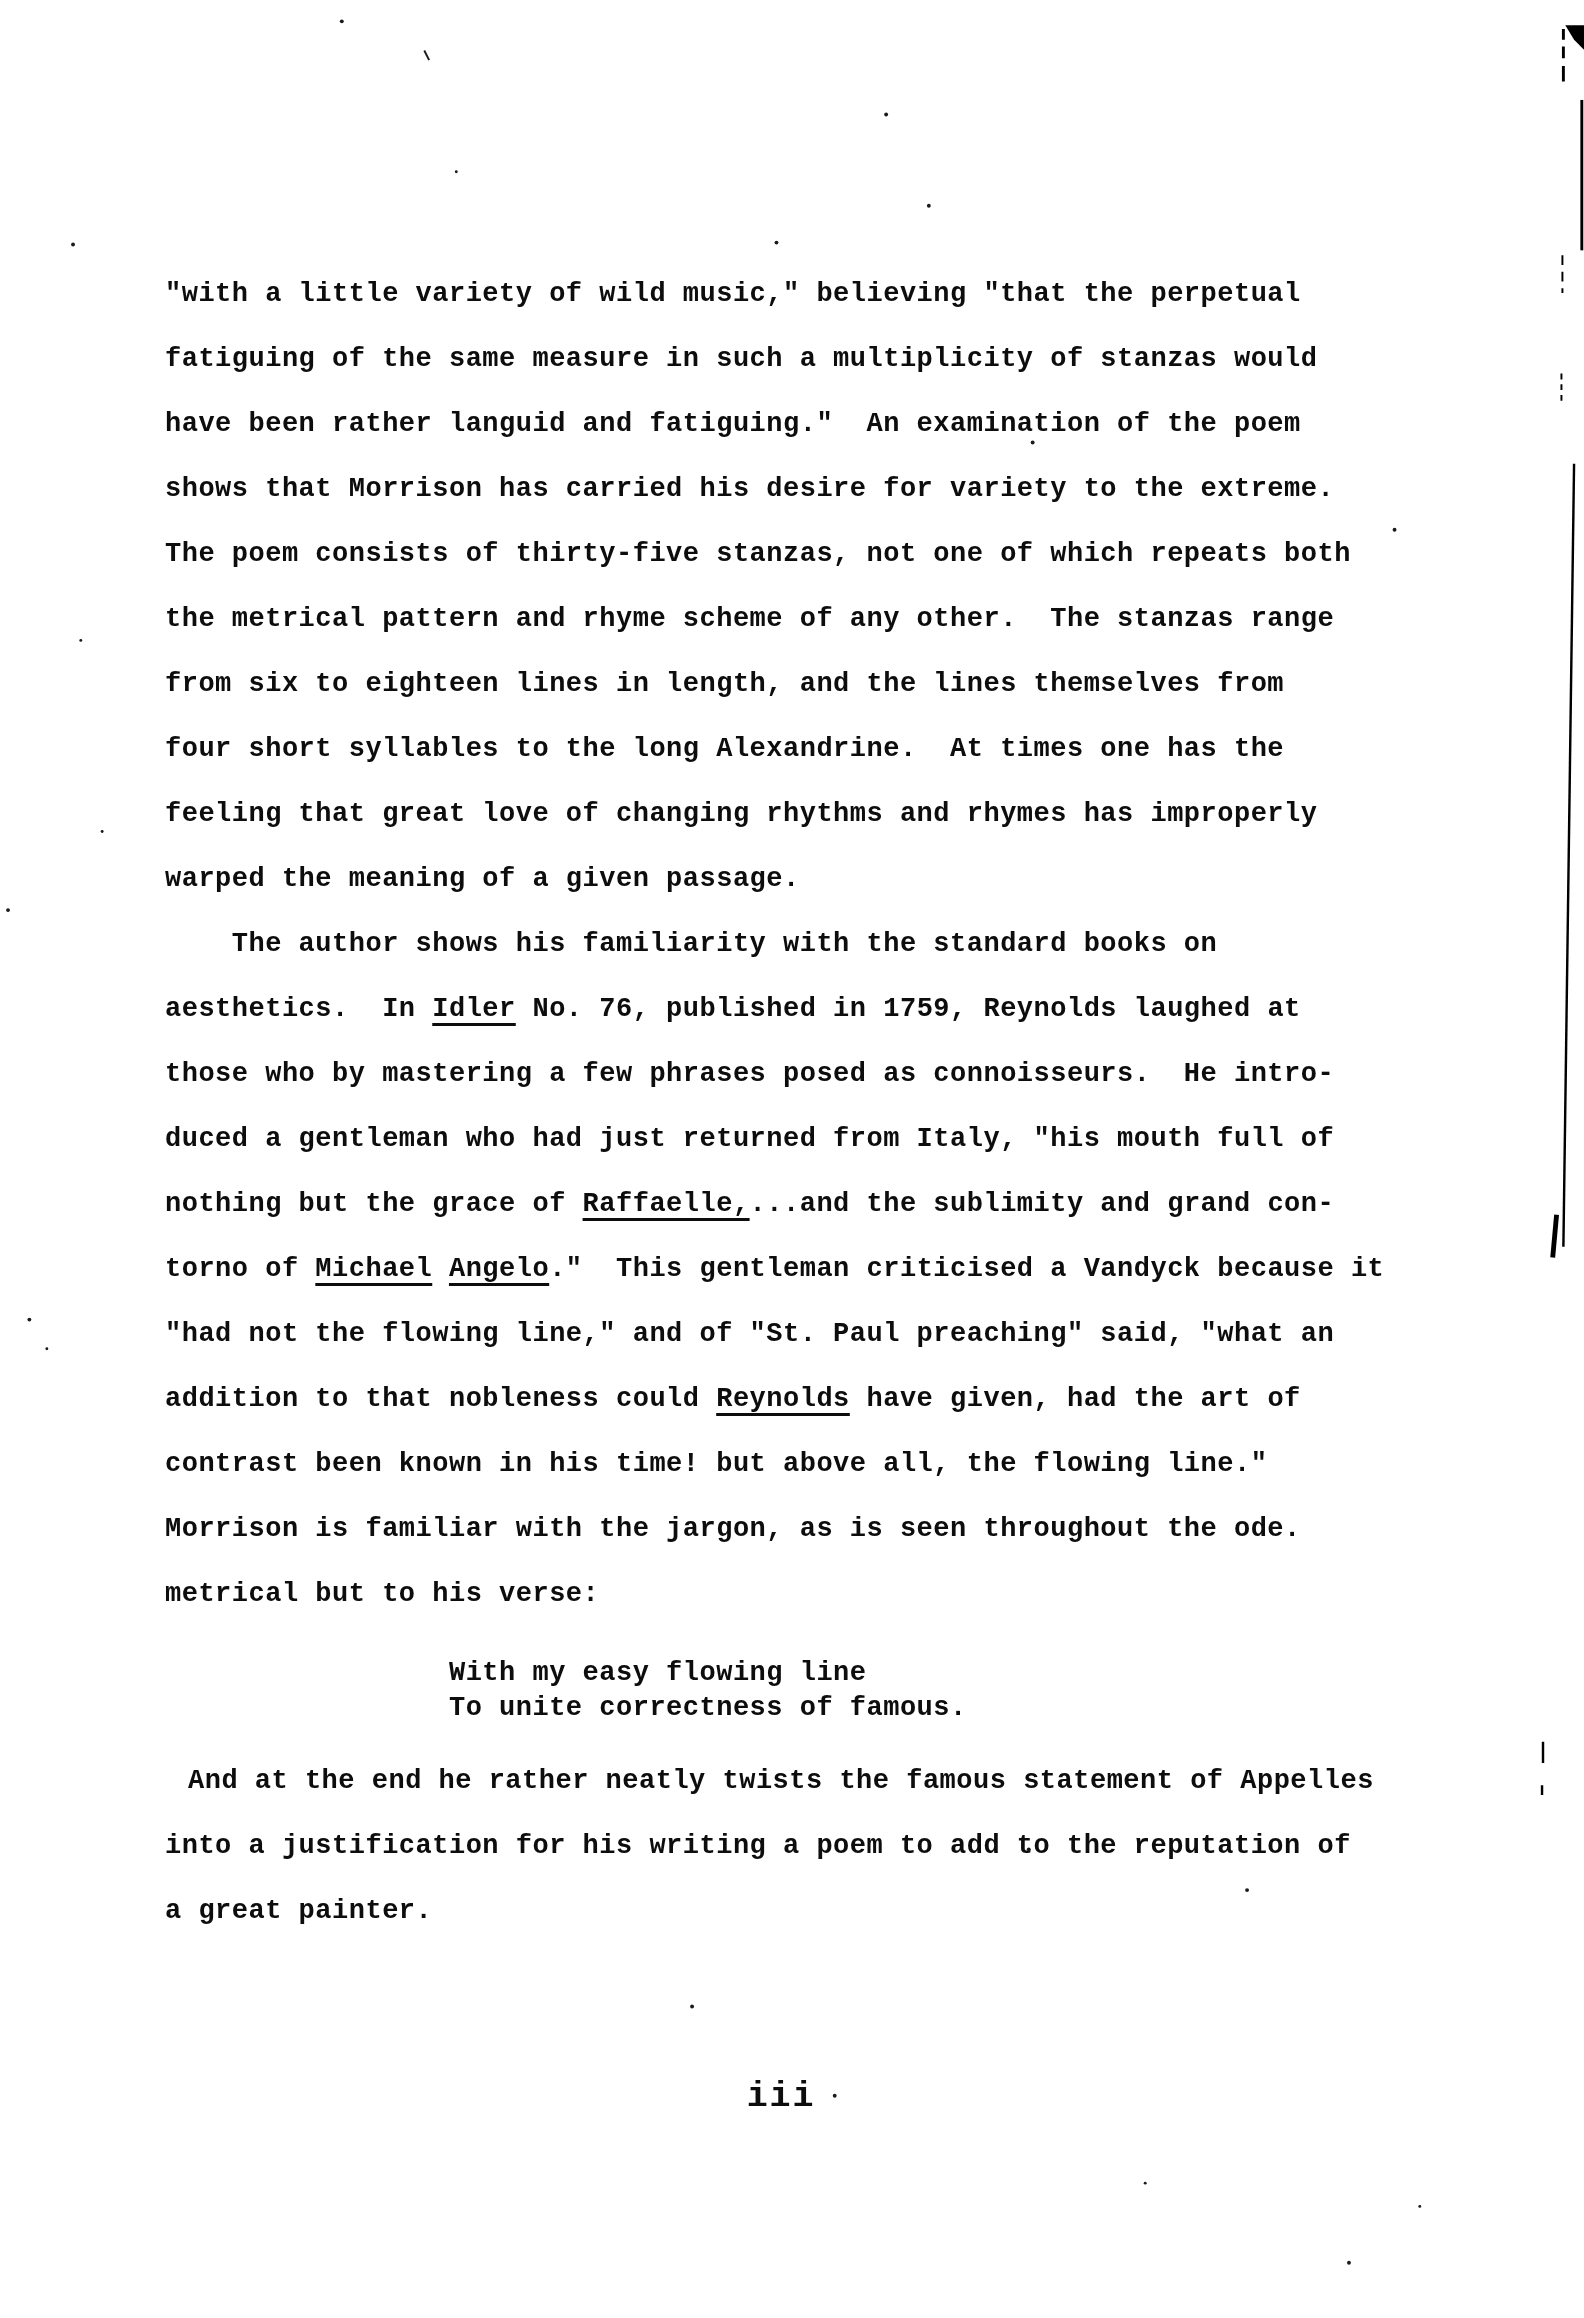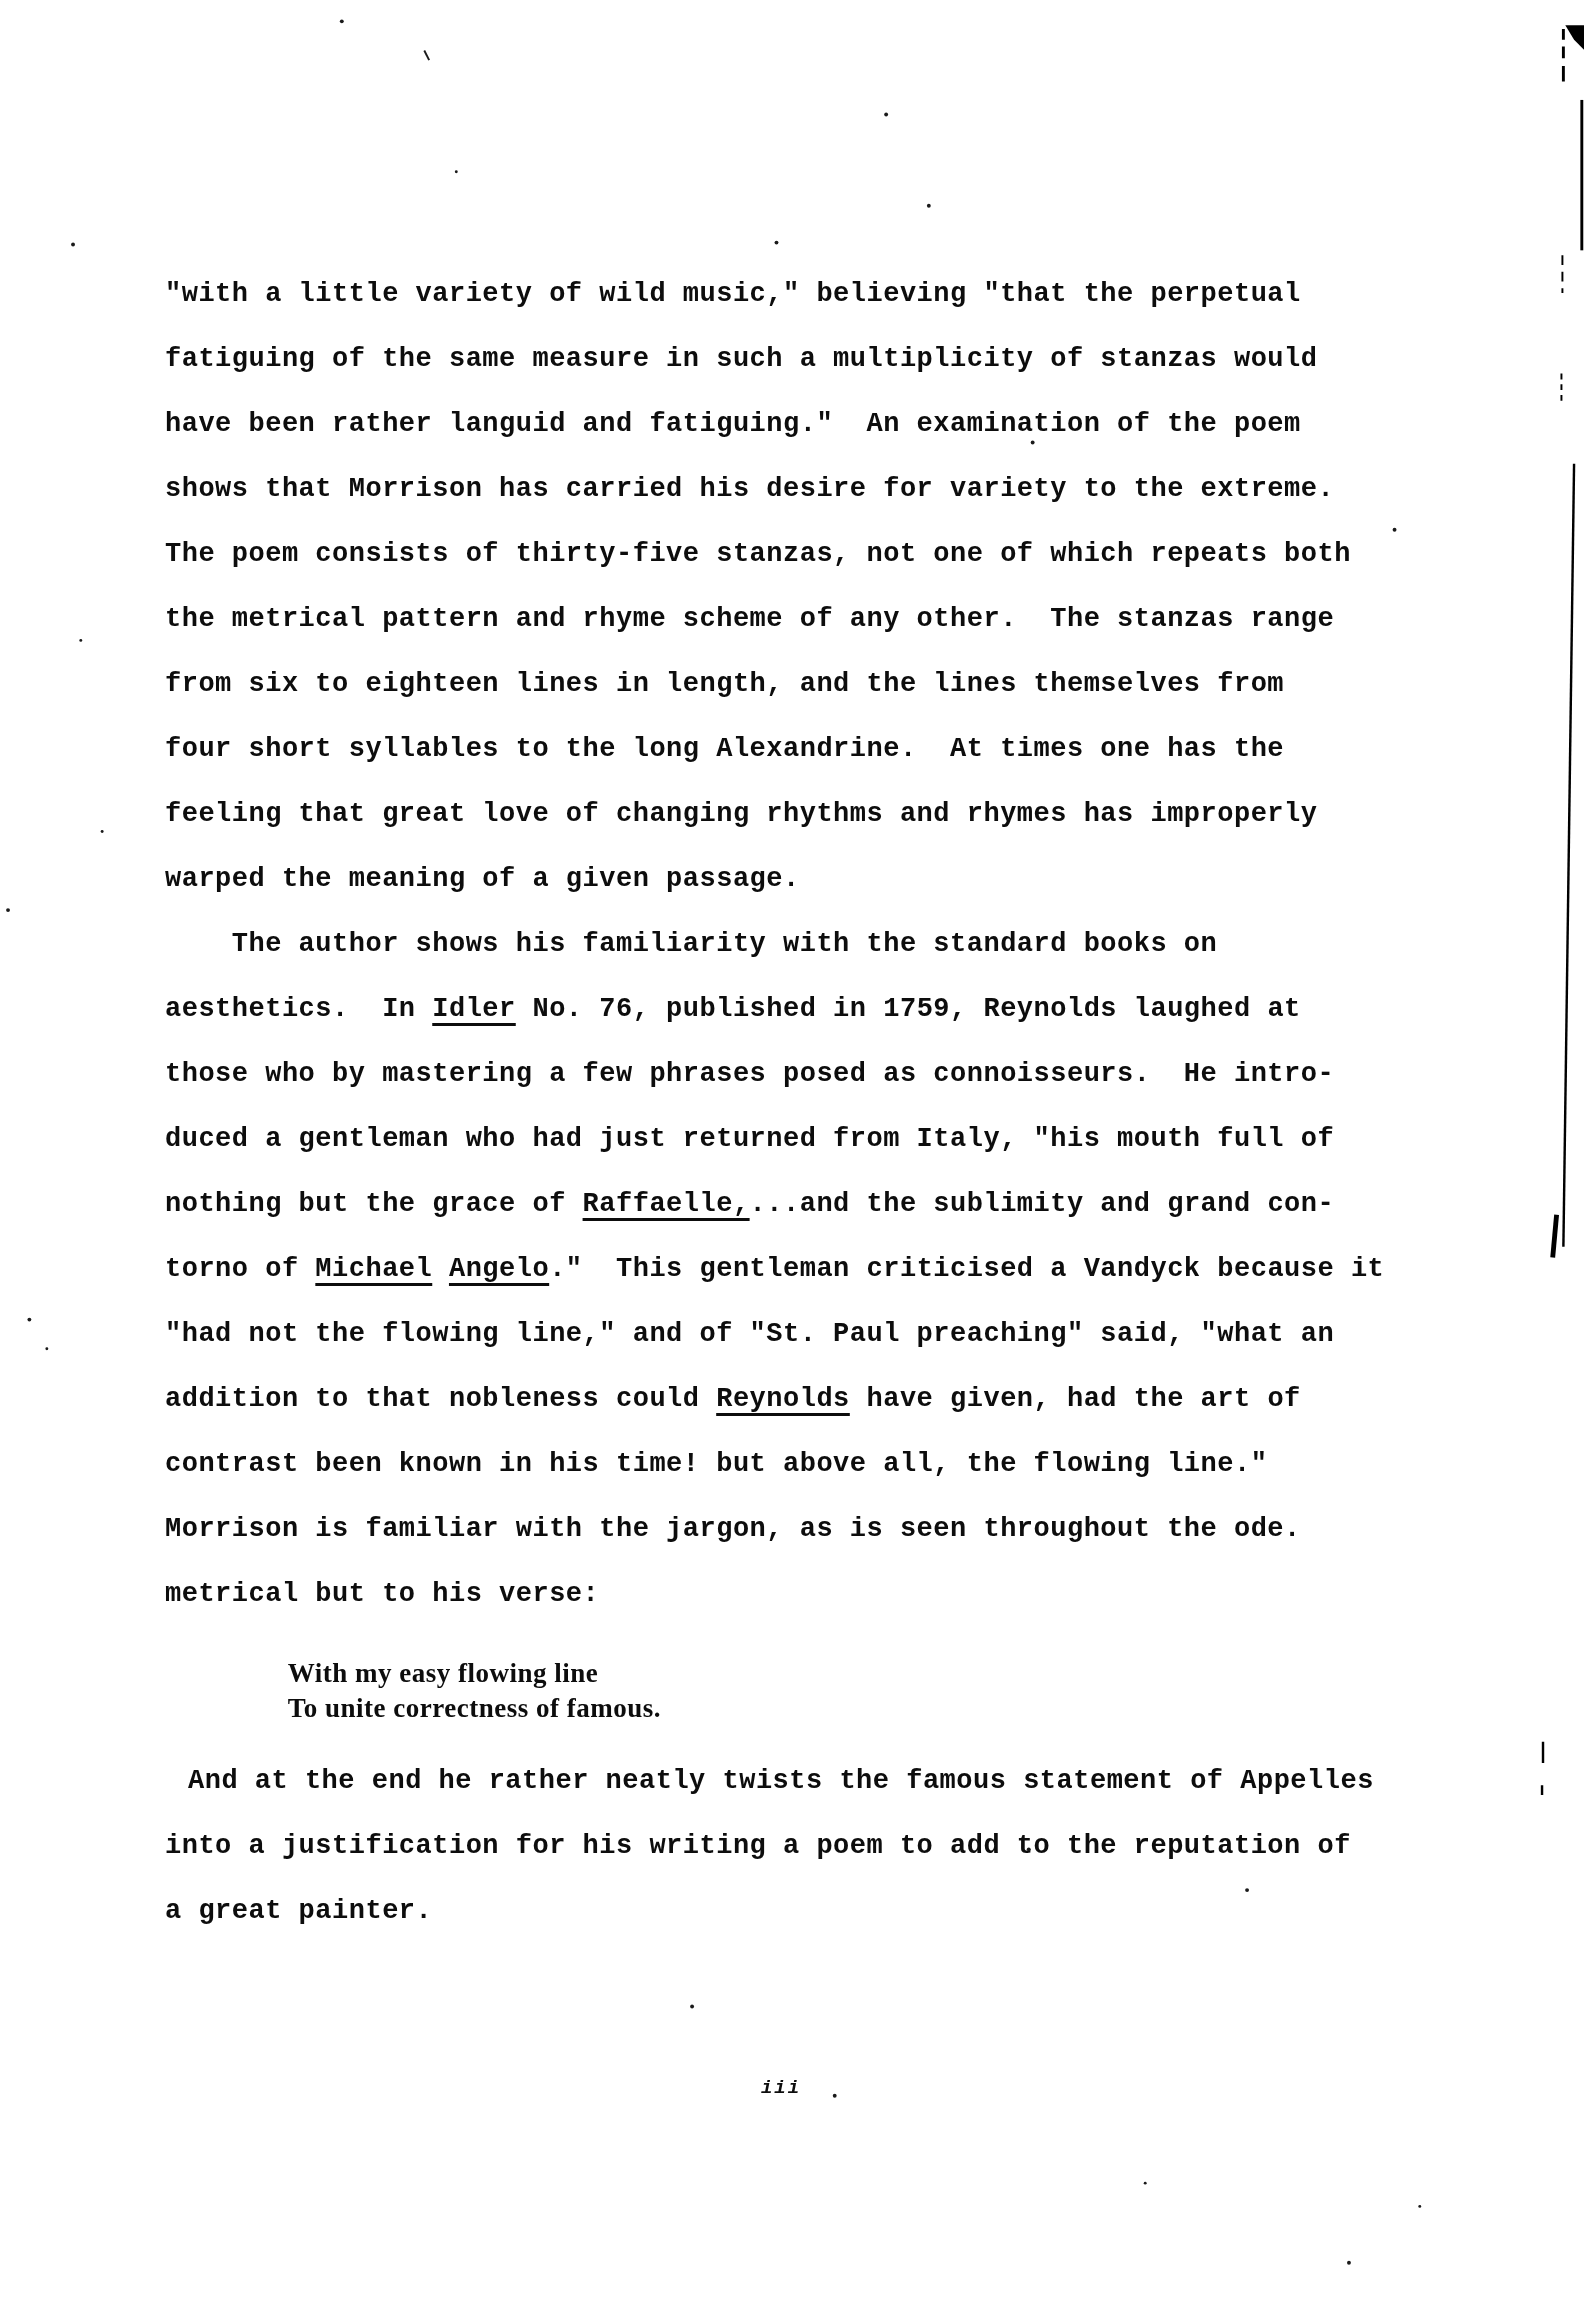--- a/index.html
+++ b/index.html
@@ -14,37 +14,36 @@
   .text-block {
     position:absolute;
     left:165px; top:262px;
     width:1291px;
     font-size:27px;
     font-weight:700;
     letter-spacing:0.5px;
   }
   .line { white-space:pre; }
   .line.body  { line-height:65px; height:65px; }
-  .line.verse { line-height:35px; height:35px;font-family:Liberation Serif, serif; }
+  .line.verse { line-height:35px; height:35px; }
   .line.vfirst { margin-top:29px; }
   .line.afterverse { margin-top:23px;margin-left:23px; }
   .u {
     text-decoration:underline;
     text-decoration-thickness:2.9px;
     text-underline-offset:6.8px;
   }
   .page-number {
     position:absolute;
     left:165px; top:2077px;
     width:1232px;
     text-align:center;
-    font-size:19px;
+    font-size:35px;
     font-weight:700;
     letter-spacing:1.9px;
-    font-style:italic;
   }
   .artifacts {
     position:absolute;
     left:0; top:0;
     pointer-events:none;
   }
 </style>
 </head>
 <body>
 

